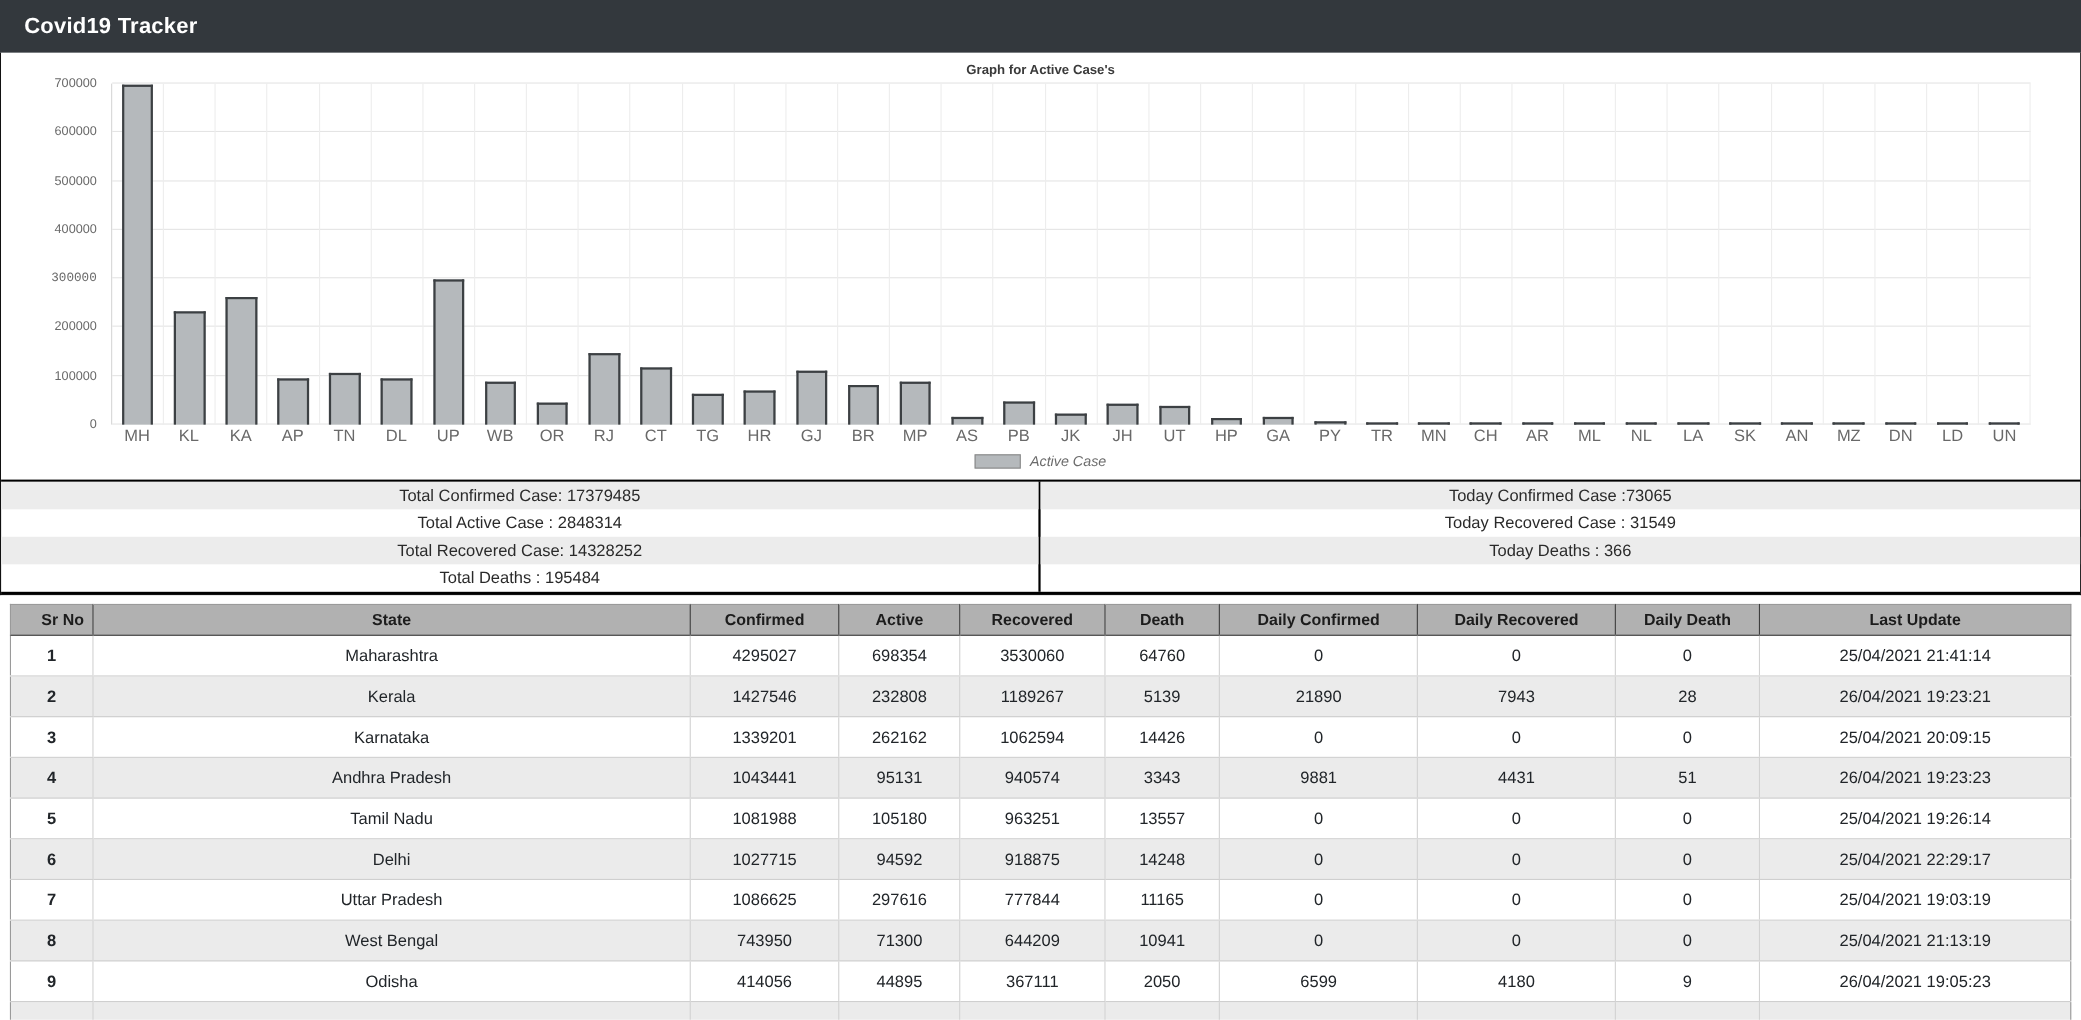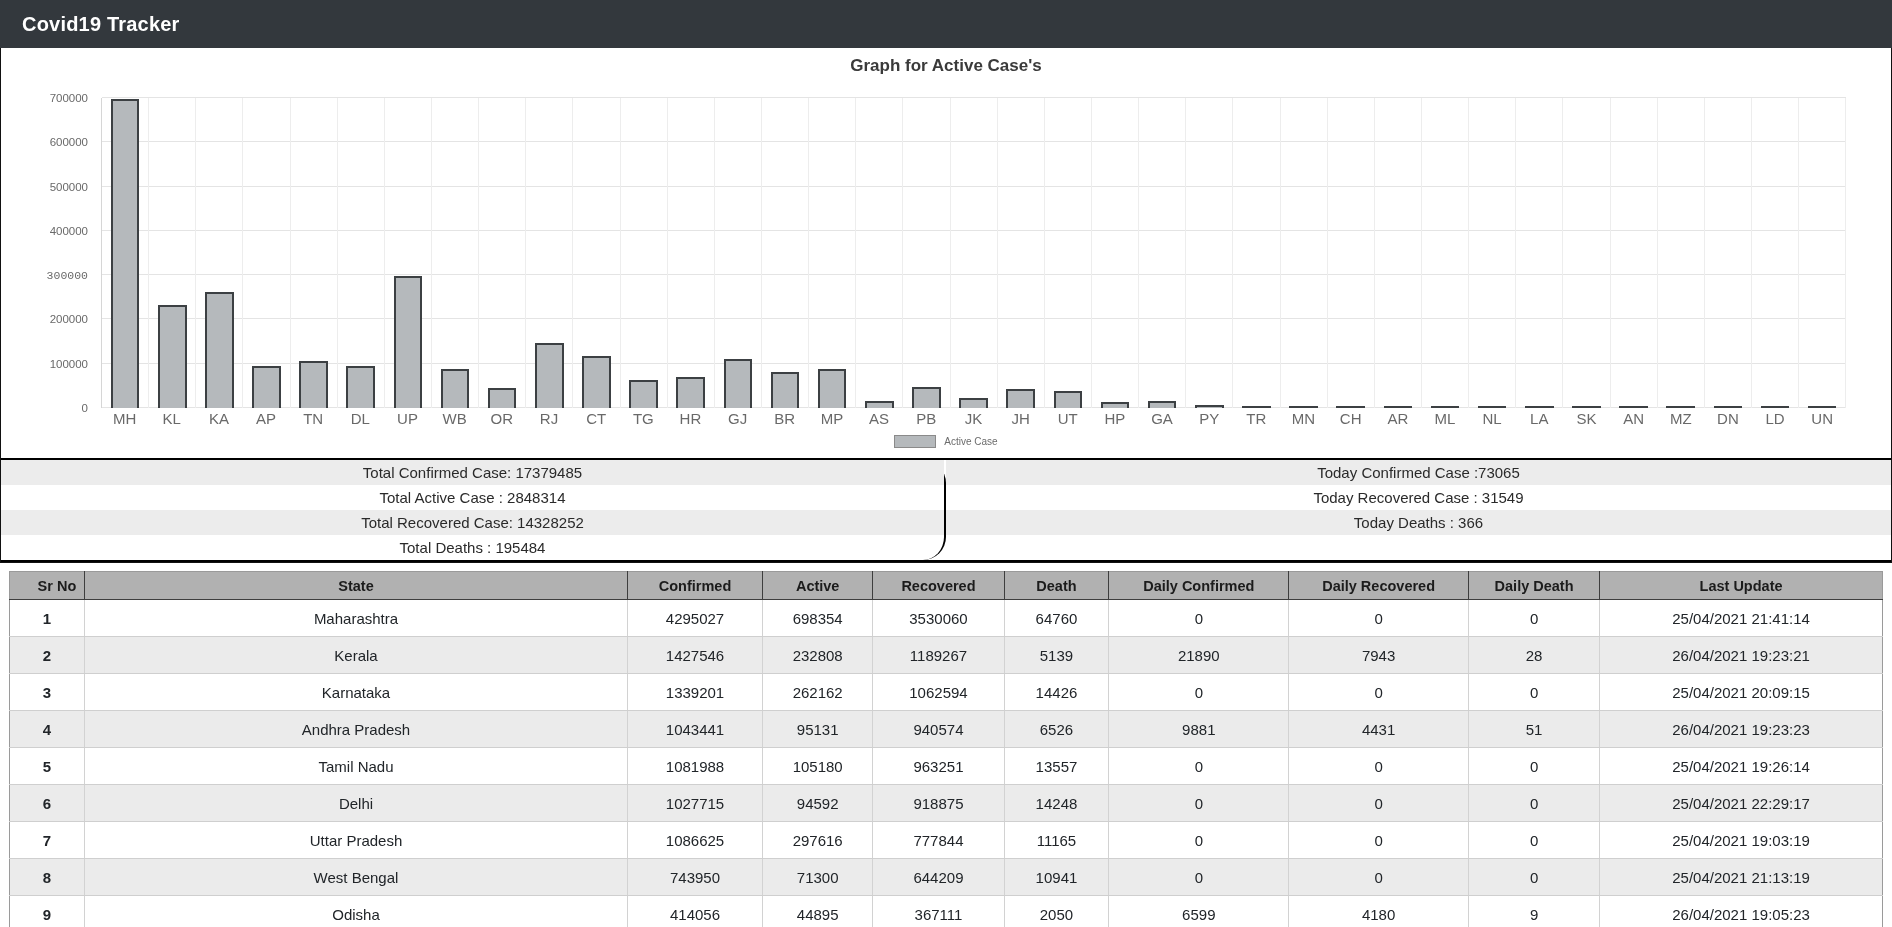--- a/index.html
+++ b/index.html
@@ -10,41 +10,41 @@
   .navbar { height:48px; background:#33383d; display:flex; align-items:center;
             justify-content:space-between; padding:0 20px 0 22px; }
   .navbar .brand { color:#ffffff; font-size:20px; font-weight:600; letter-spacing:.2px; }
   .nav-links { display:flex; align-items:center; gap:30px; }
   .nav-links a { color:#e3e3e3; font-size:17px; text-decoration:none; cursor:pointer; }
 
   
   .top-panel { border:1px solid #111; border-top:none; }
 
   .chart-section { padding:8px 0 4px 0; background:#fff; }
-  .chart-title { text-align:center; font-size:17px; font-weight:bold; color:#3a3a3a; margin-bottom:22px; }
+  .chart-title { text-align:center; font-size:12px; font-weight:bold; color:#3a3a3a; margin-bottom:6px; }
 
   .chart-wrap { position:relative; margin:0 45px 0 100px; }
   .chart-plot { position:relative; height:310px; border-left:1px solid #d6d6d6; }
   .gridline { position:absolute; left:0; right:0; height:1px; background:#e4e4e4; z-index:0; }
   .cols { position:absolute; inset:0; display:flex; z-index:1; }
   .chart-col { flex:1 1 0; display:flex; align-items:flex-end; justify-content:center;
                border-right:1px solid #ededed; }
   .bar { width:62%; background:#b5b9bc; border:2px solid #3c4043; border-bottom:none; }
   .y-axis { position:absolute; top:0; bottom:0; left:-100px; width:92px; }
   .y-tick { position:absolute; right:6px; transform:translateY(50%); font-size:11.5px; color:#696969; }
   .x-labels { display:flex; height:20px; align-items:center; }
   .x-tick { flex:1 1 0; text-align:center; font-size:15px; color:#696969; }
 
   .legend { display:flex; align-items:center; justify-content:center; gap:8px; height:26px; }
   .legend-swatch { width:42px; height:13px; background:#b5b9bc; border:1px solid #8a8a8a; }
-  .legend-label { font-size:10px; color:#6b6b6b; }
+  .legend-label { font-size:13px; color:#6b6b6b;font-style:italic; }
 
   
   .summary { display:flex; border-top:2px solid #000; border-bottom:2px solid #000; }
-  .summary-col { width:50%;border-radius:23px; }
+  .summary-col { width:50%; }
   .summary-col.left { border-right:2px solid #000; }
   .summary-row { height:25px; line-height:25px; text-align:center; font-size:15px; color:#2a2a2a; }
   .summary-row.alt { background:#ececec; }
 
   
   .table-wrap { margin:8px 9px 0 9px; }
   table { width:100%; border-collapse:collapse; table-layout:fixed; border:1px solid #9a9a9a; }
   thead th { background:#b1b1b1; color:#1c1c1c; font-size:14.5px; font-weight:bold;
              height:28px; border-left:1px solid #3e3e3e; border-bottom:1px solid #3e3e3e; }
   thead th:first-child { border-left:none;padding-left:20px; }
@@ -326,21 +326,21 @@
           <td>0</td>
           <td>0</td>
           <td>25/04/2021 20:09:15</td>
         </tr>
         <tr class="alt">
           <th class="srno">4</th>
           <td>Andhra Pradesh</td>
           <td>1043441</td>
           <td>95131</td>
           <td>940574</td>
-          <td>6526</td>
+          <td>3343</td>
           <td>9881</td>
           <td>4431</td>
           <td>51</td>
           <td>26/04/2021 19:23:23</td>
         </tr>
         <tr>
           <th class="srno">5</th>
           <td>Tamil Nadu</td>
           <td>1081988</td>
           <td>105180</td>

